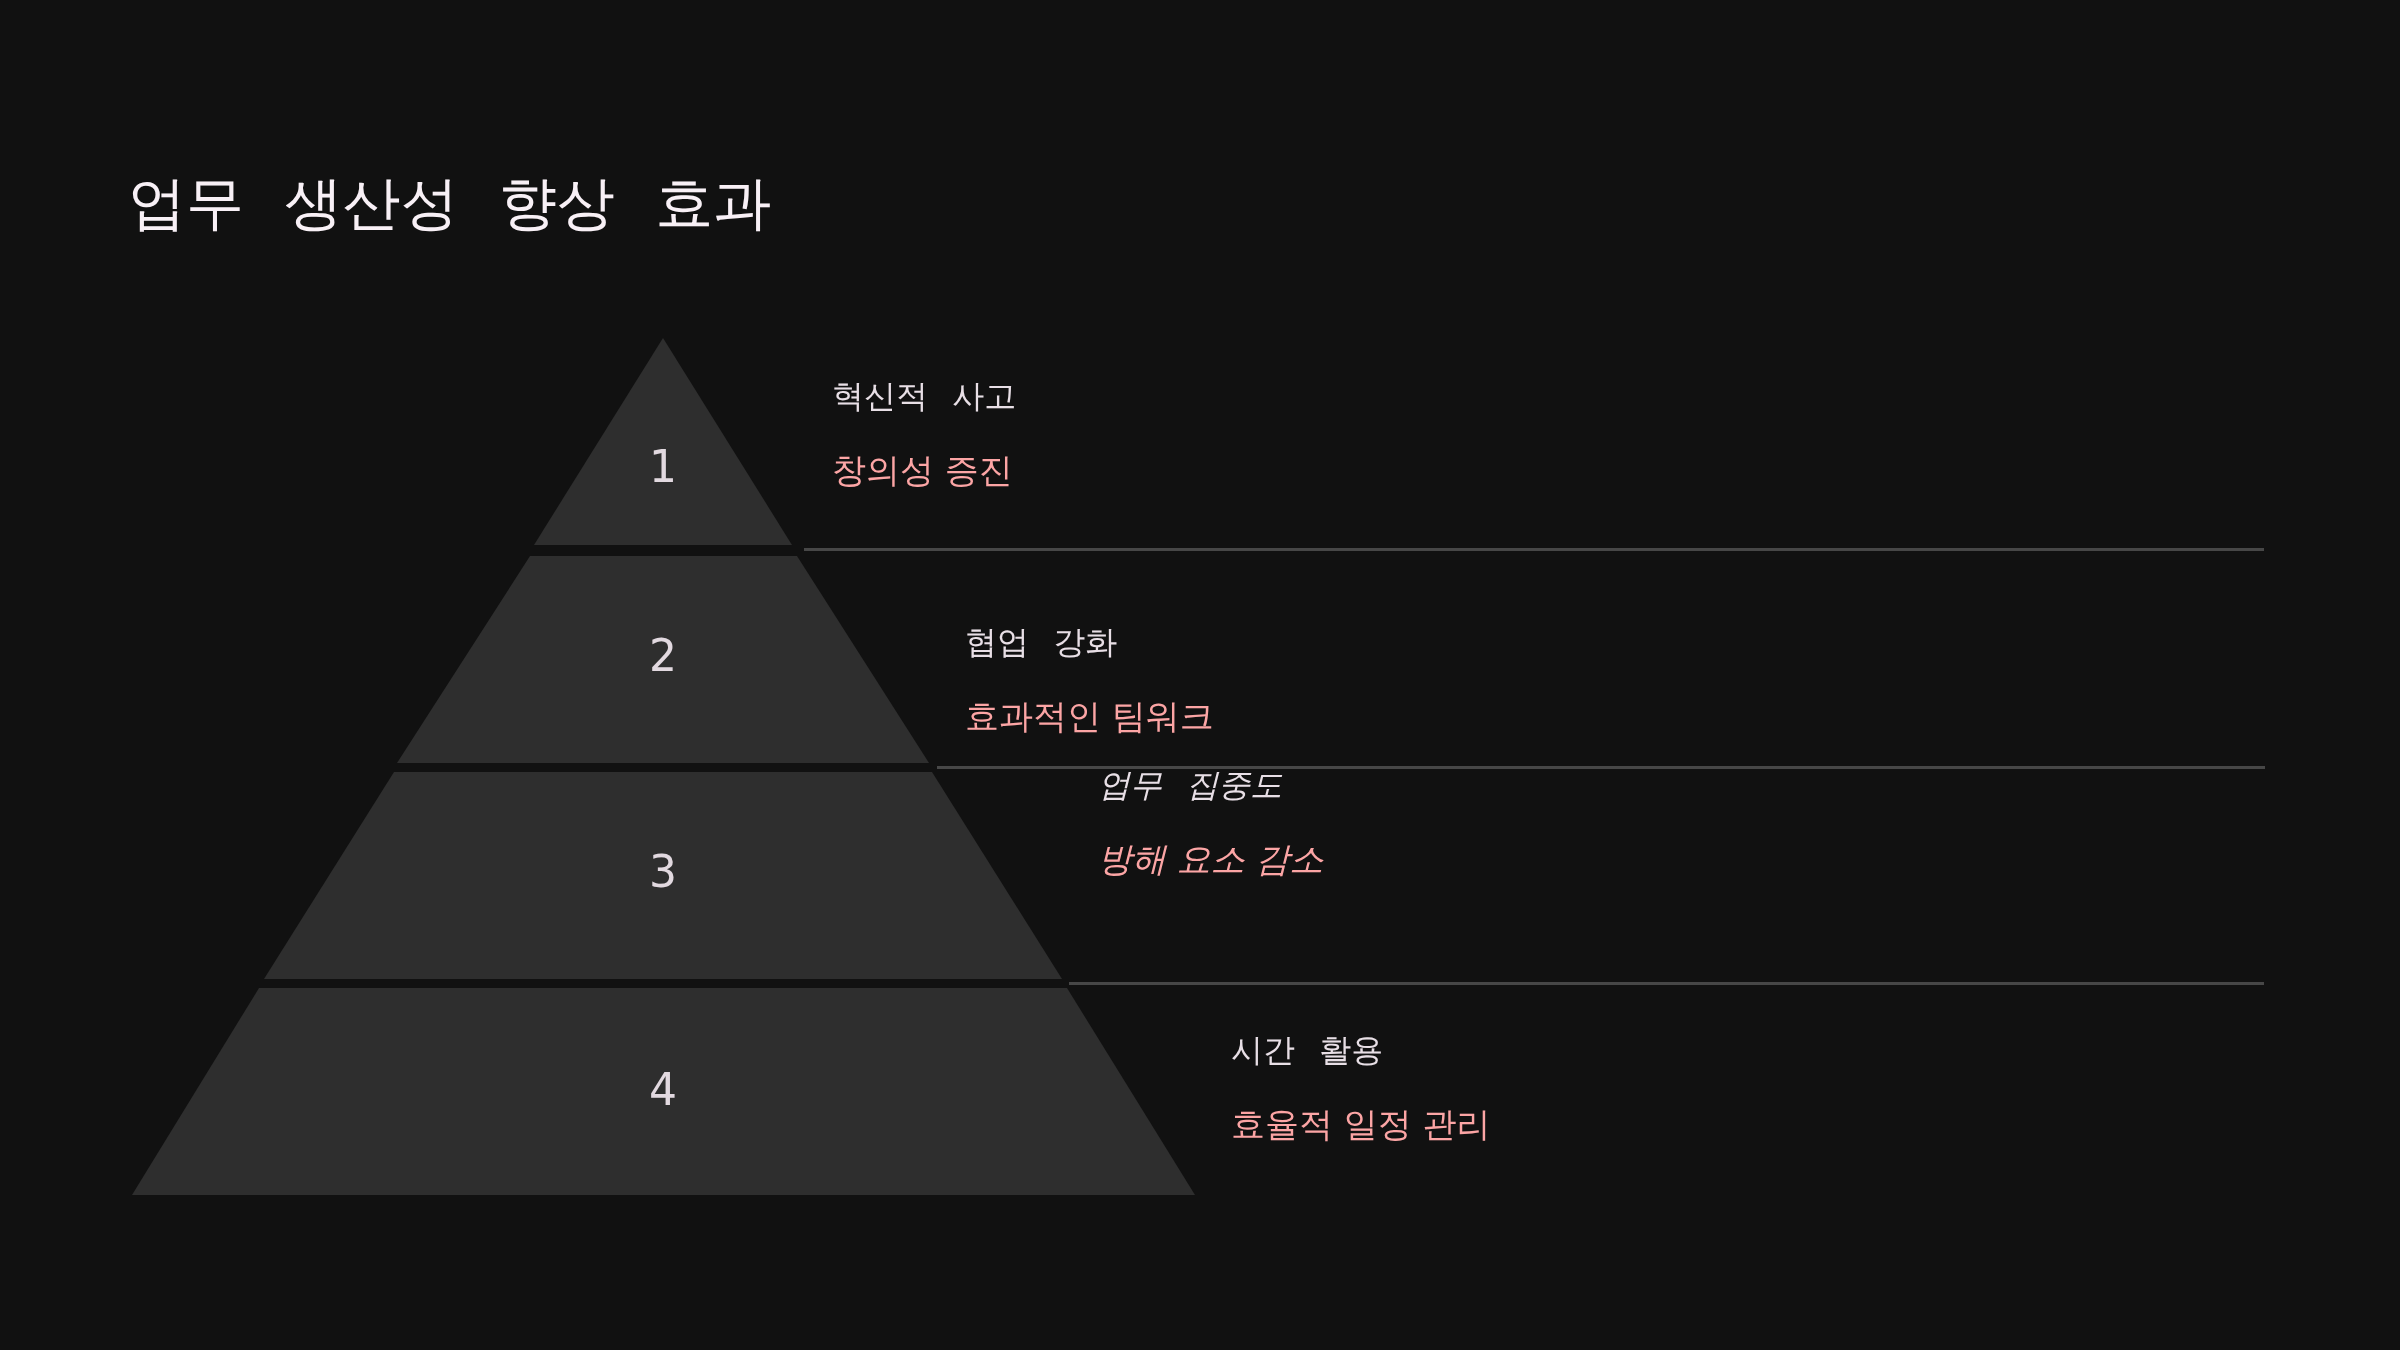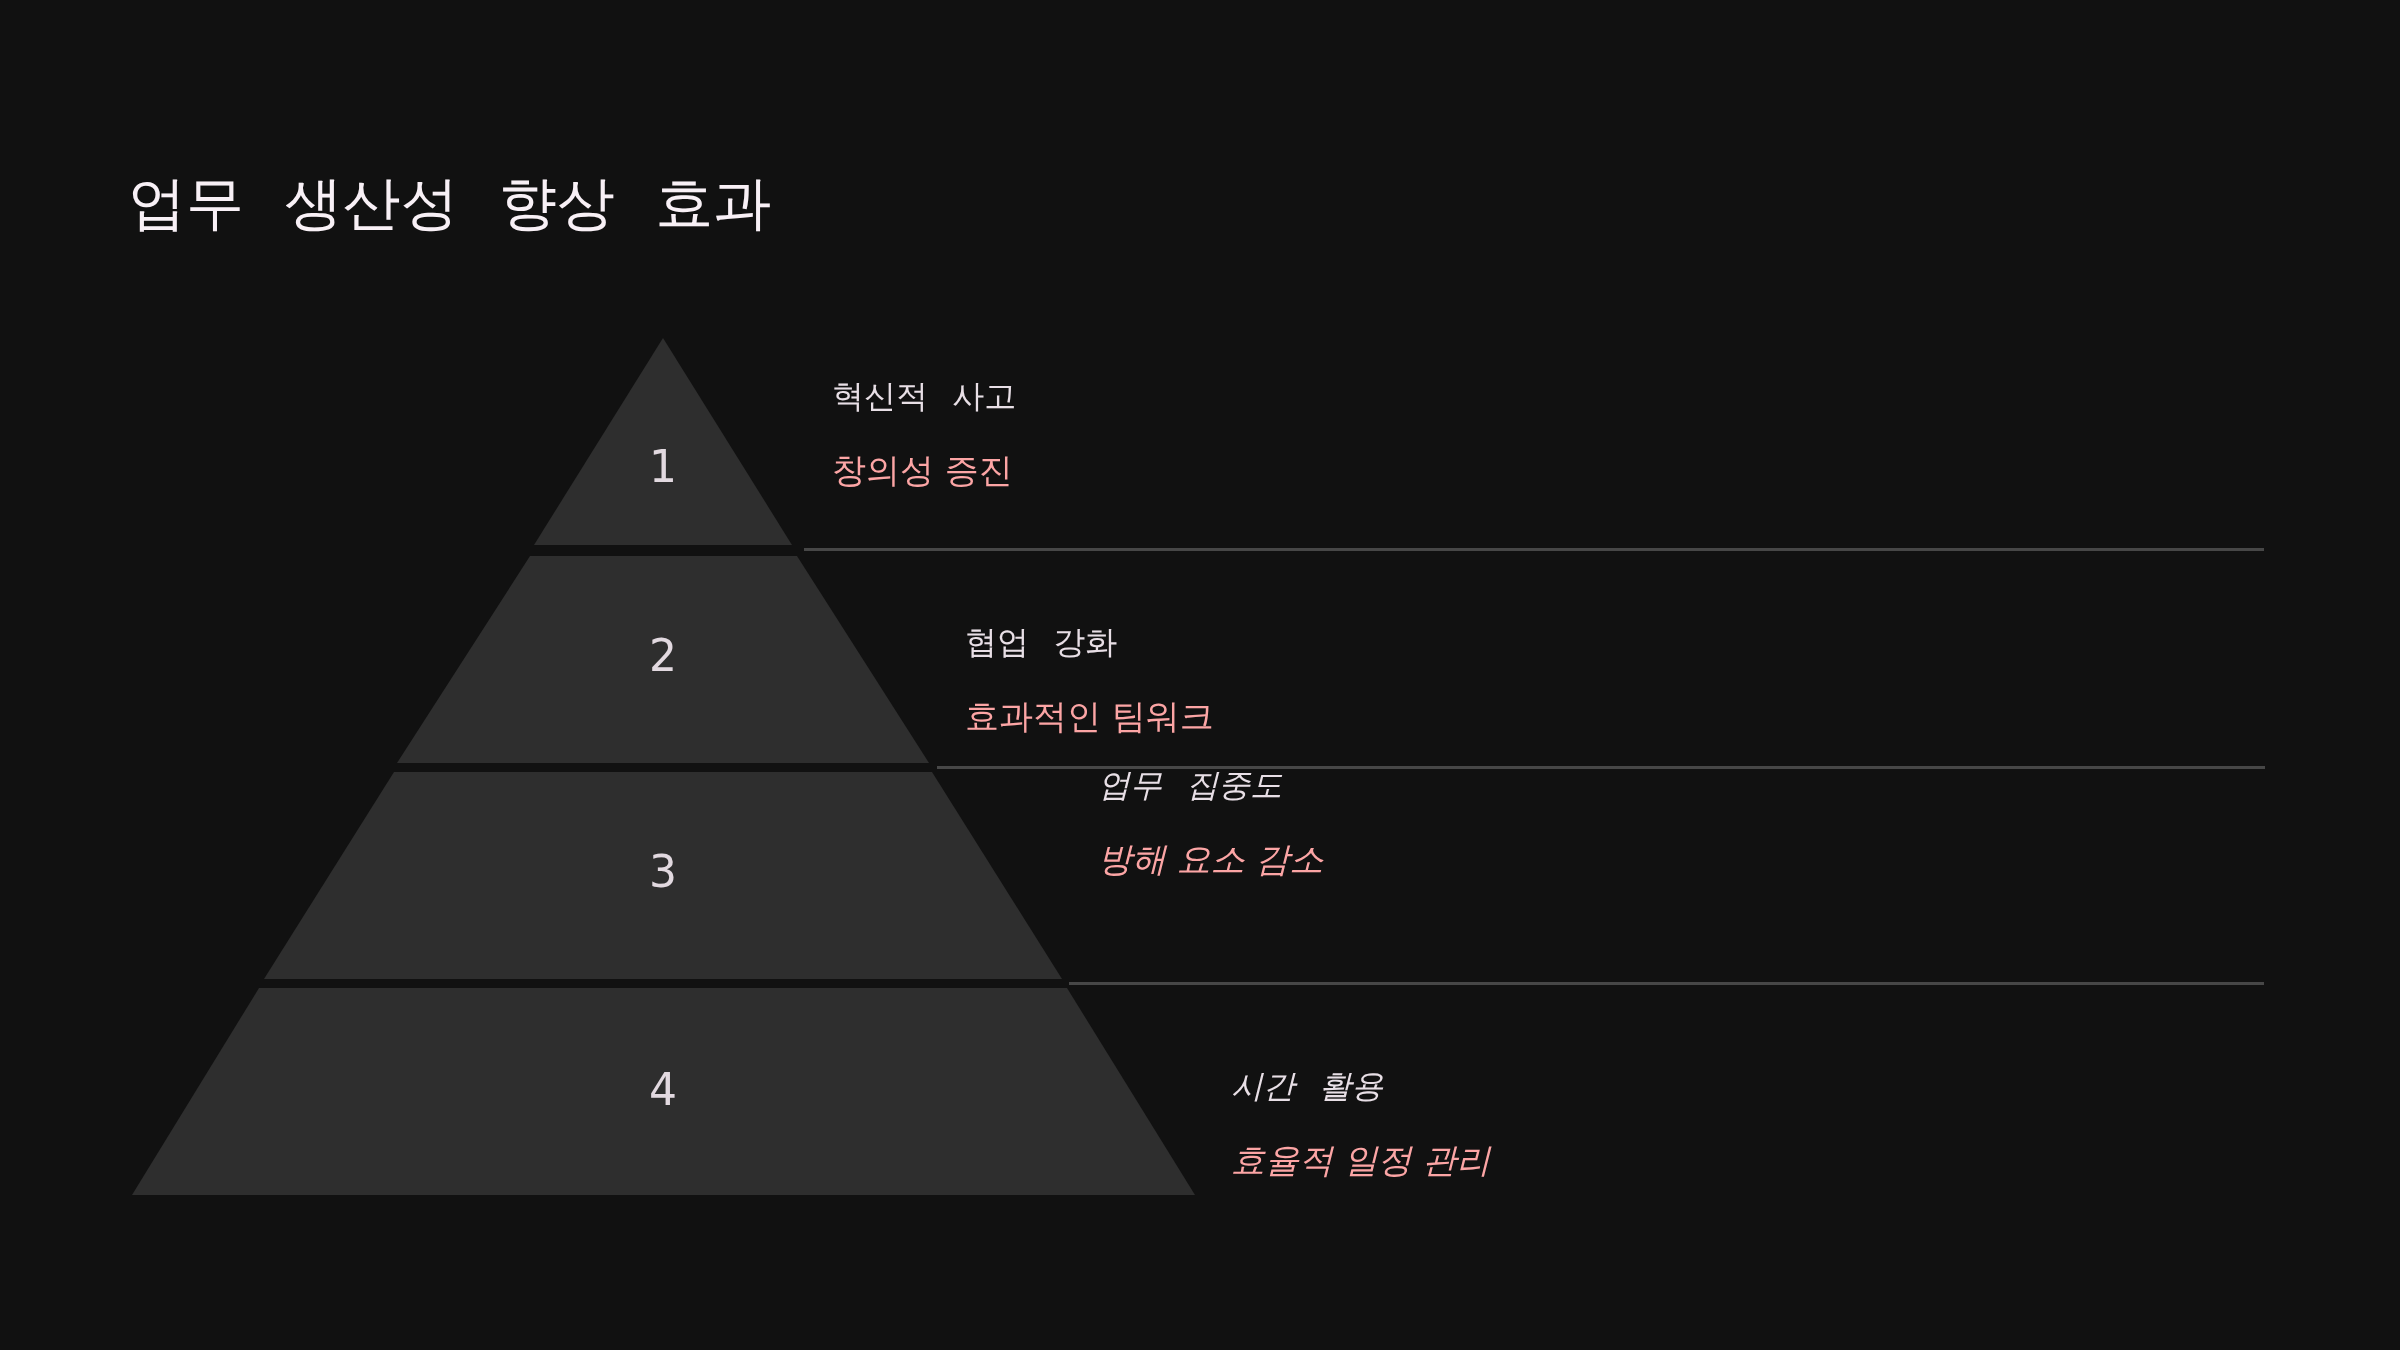--- a/index.html
+++ b/index.html
@@ -59,16 +59,16 @@
 <div class="item" style="left:965px; top:568px;margin-top:48px;">
   <div class="item-heading">협업 강화</div>
   <div class="item-sub">효과적인 팀워크</div>
 </div>
 
 <div class="item" style="left:1098px; top:759px;font-style:italic;">
   <div class="item-heading">업무 집중도</div>
   <div class="item-sub">방해 요소 감소</div>
 </div>
 
-<div class="item" style="left:1231px; top:1060px;font-style:italic;">
+<div class="item" style="left:1231px; top:1024px;">
   <div class="item-heading">시간 활용</div>
   <div class="item-sub">효율적 일정 관리</div>
 </div>
 
 </body></html>

